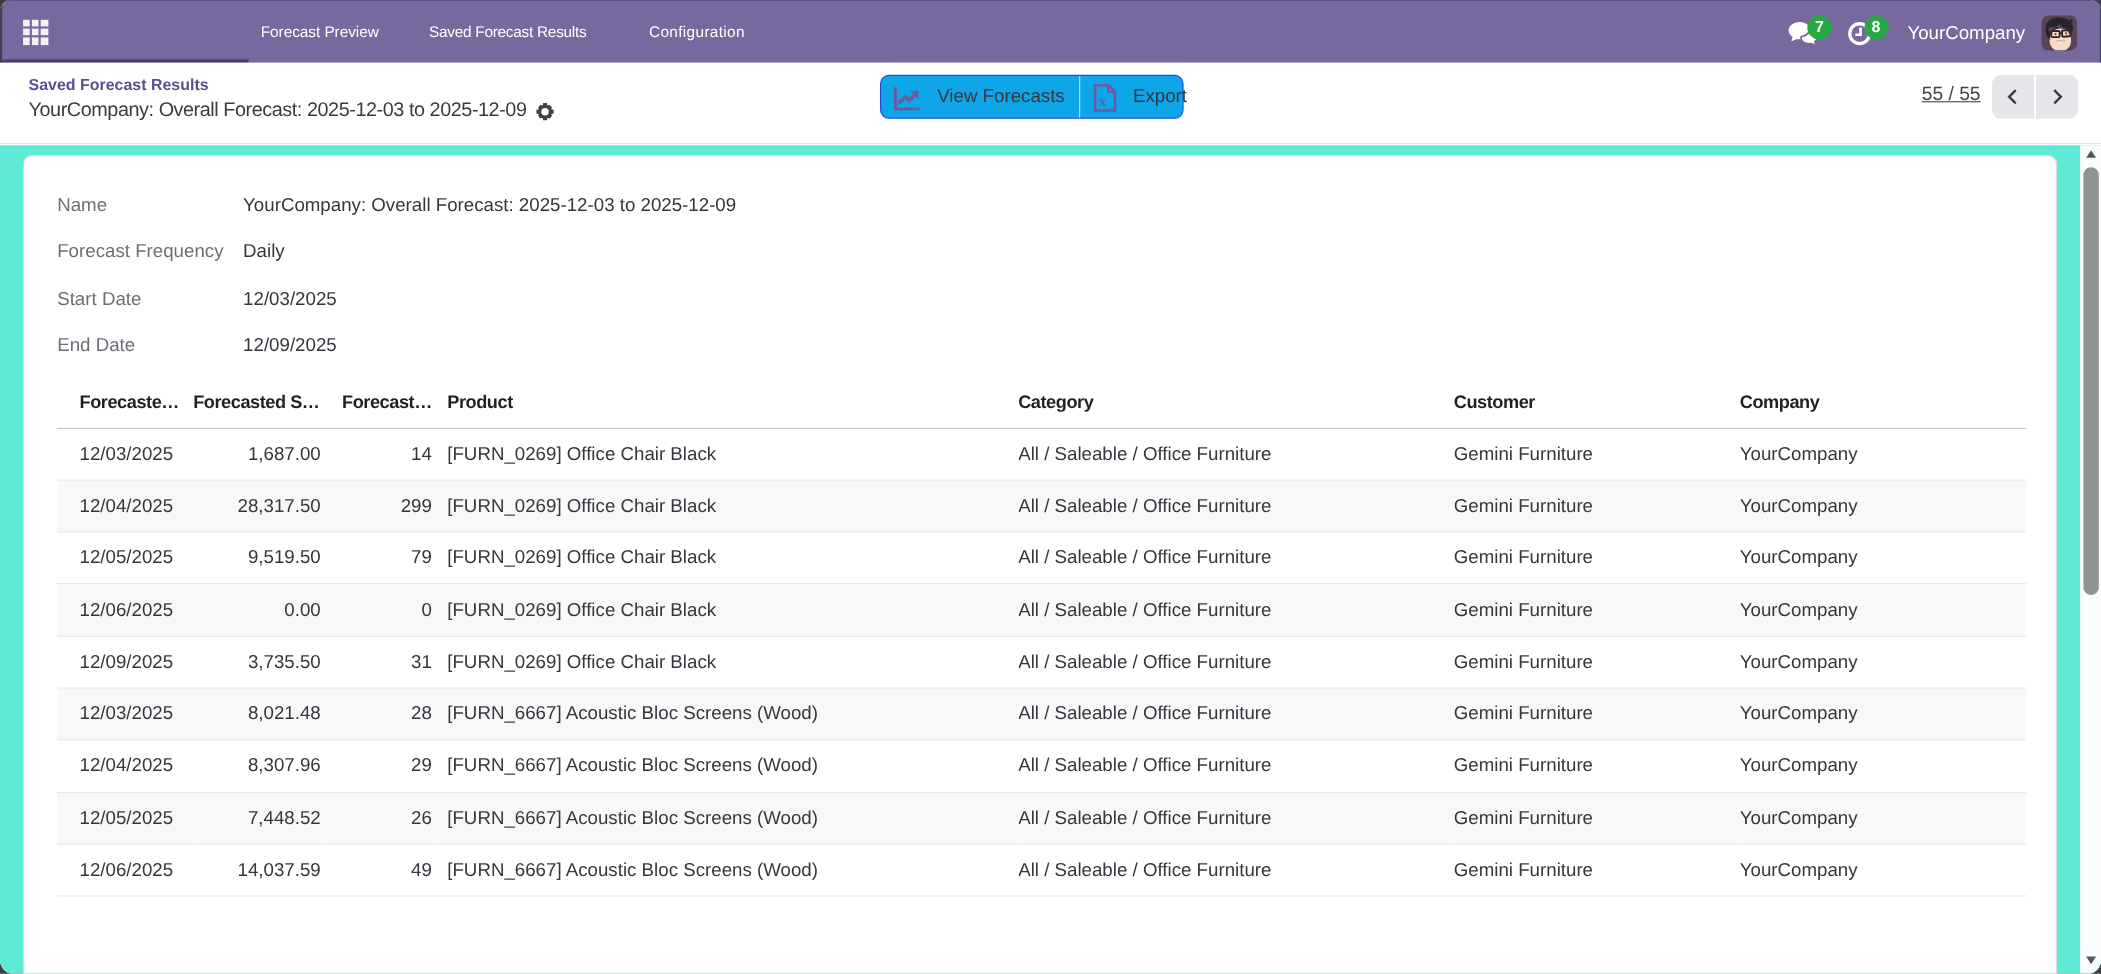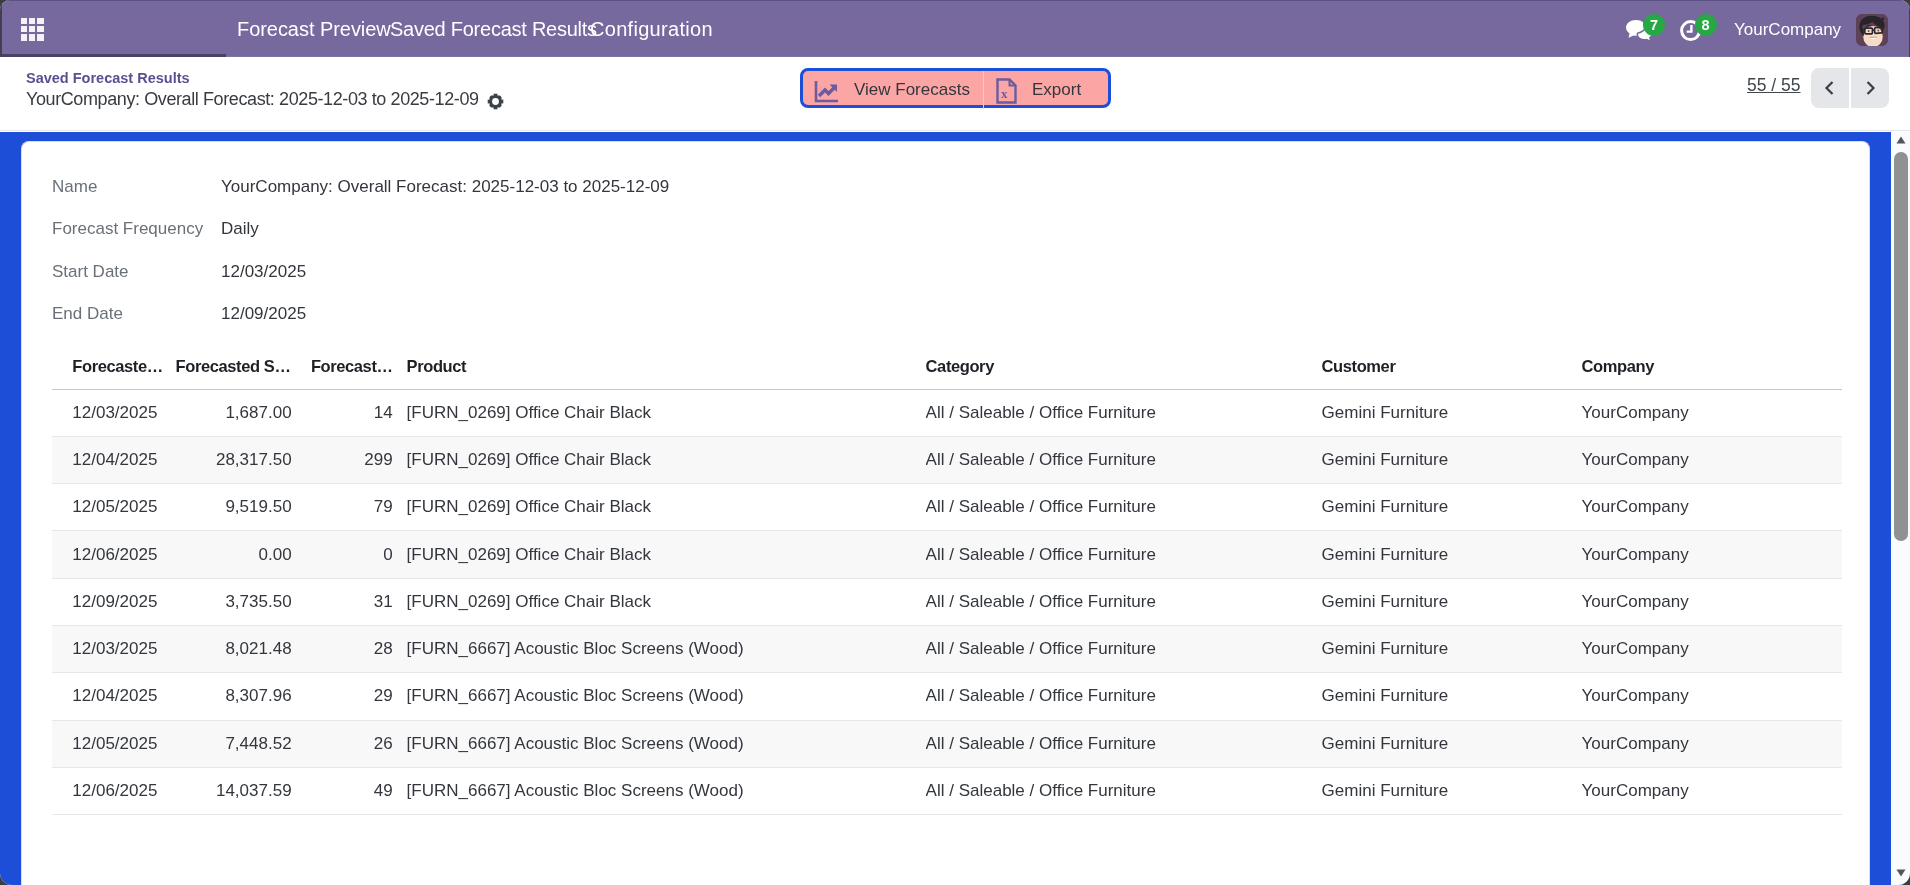--- a/index.html
+++ b/index.html
@@ -7,41 +7,41 @@
   body { font-family:"Liberation Sans", sans-serif; }
   #win { position:absolute; left:0; top:0; width:1910px; height:885px; border-radius:10px 10px 12px 12px; overflow:hidden; background:#fff; }
 
   
   #nav { position:absolute; left:0; top:0; width:1910px; height:57px; background:#77699d; border-top:1px solid #5b5282; }
   #nav .darkseg { position:absolute; left:0; bottom:0; width:226px; height:3px; background:#4a4169; }
   #nav .navline { position:absolute; left:226px; bottom:0; width:1684px; height:1px; background:#7d73a4; }
   #gridicon { position:absolute; left:21px; top:17px; width:23px; height:23px; }
   #gridicon div { position:absolute; width:6.4px; height:6.4px; background:#f4f2f7; }
   .brand { position:absolute; left:61px; top:0; height:57px; line-height:57px; color:#fff; font-weight:700; font-size:19px; letter-spacing:-0.4px; }
-  .mitem { position:absolute; top:0; height:57px; line-height:57px; color:#fff; font-size:20px; }
+  .mitem { position:absolute; top:0; height:57px; line-height:57px; color:#fff; font-size:14px; }
   #m1 { left:237px; letter-spacing:-0.05px; } #m2 { left:390px; letter-spacing:-0.25px; } #m3 { left:590px; letter-spacing:0.3px; }
   .navright-text { position:absolute; left:1734px; top:0; height:57px; line-height:57px; color:#fff; font-size:17px; }
   .badge { position:absolute; width:22px; height:22px; border-radius:50%; background:#28a745; color:#fff; font-size:14.5px; font-weight:700; text-align:center; line-height:22px; }
   #avatar { position:absolute; left:1856px; top:13px; width:32px; height:32px; border-radius:6.5px; overflow:hidden; background:#5d4156; }
 
   
   #cpanel { position:absolute; left:0; top:57px; width:1910px; height:74px; background:#fff; border-bottom:1px solid #e2e4e8; }
   .bclink { position:absolute; left:26px; top:13px; font-size:14.5px; font-weight:700; color:#5d4e91; }
   .bctitle { position:absolute; left:26px; top:32px; font-size:18px; color:#383c41; letter-spacing:-0.4px; }
   .gear { position:absolute; left:487px; top:35.5px; }
-  #btngroup { position:absolute; left:800px; top:11px; width:311px; height:40px; border:3px solid #1d4ed8; border-radius:8px; background:#fca5a5; }
+  #btngroup { position:absolute; left:800px; top:11px; width:276px; height:40px; border:1px solid #1d4ed8; border-radius:8px; background:#0ea5e9; }
   #btngroup .divider { position:absolute; left:180px; top:0; width:1px; height:38px; background:#d3d6dc; }
   .btntext { position:absolute; top:0; height:38px; line-height:38px; font-size:17px; color:#33373d; font-weight:500; }
   .pagertext { position:absolute; left:1747px; top:18px; font-size:17.5px; color:#42474d;text-decoration:underline; }
   .pbtn { position:absolute; top:11px; width:38px; height:40px; background:#e4e6ea; }
   #pprev { left:1811px; border-radius:8px 0 0 8px; }
   #pnext { left:1851px; border-radius:0 8px 8px 0; }
 
   
-  #content { position:absolute; left:0; top:132px; width:1910px; height:753px; background:#1d4ed8; }
+  #content { position:absolute; left:0; top:132px; width:1910px; height:753px; background:#5eead4; }
   #sheet { position:absolute; left:21px; top:9px; width:1849px; height:800px; background:#fff; border:1px solid #d9dce1; border-radius:8px 8px 0 0; border-bottom:none; }
   .flabel { position:absolute; left:30px; font-size:17px; color:#6a7078; }
   .fval { position:absolute; left:199px; font-size:17px; color:#33373d; }
 
   
   #ftable { position:absolute; left:30px; top:202px; width:1789px; border-collapse:collapse; table-layout:fixed; font-size:17px; color:#33373d; }
   #ftable th { font-weight:700; color:#1d2126; text-align:left; height:45px; vertical-align:middle; border-bottom:1px solid #c4c7cc; padding:0; white-space:nowrap; font-size:16.5px; letter-spacing:-0.4px; }
   #ftable td { height:47.3px; vertical-align:middle; border-bottom:1px solid #e5e7ea; padding:0; white-space:nowrap; overflow:hidden; }
   #ftable tbody tr:nth-child(even) { background:#f8f8f9; }
   .c1 { width:123.6px; padding-left:20.3px !important; }

